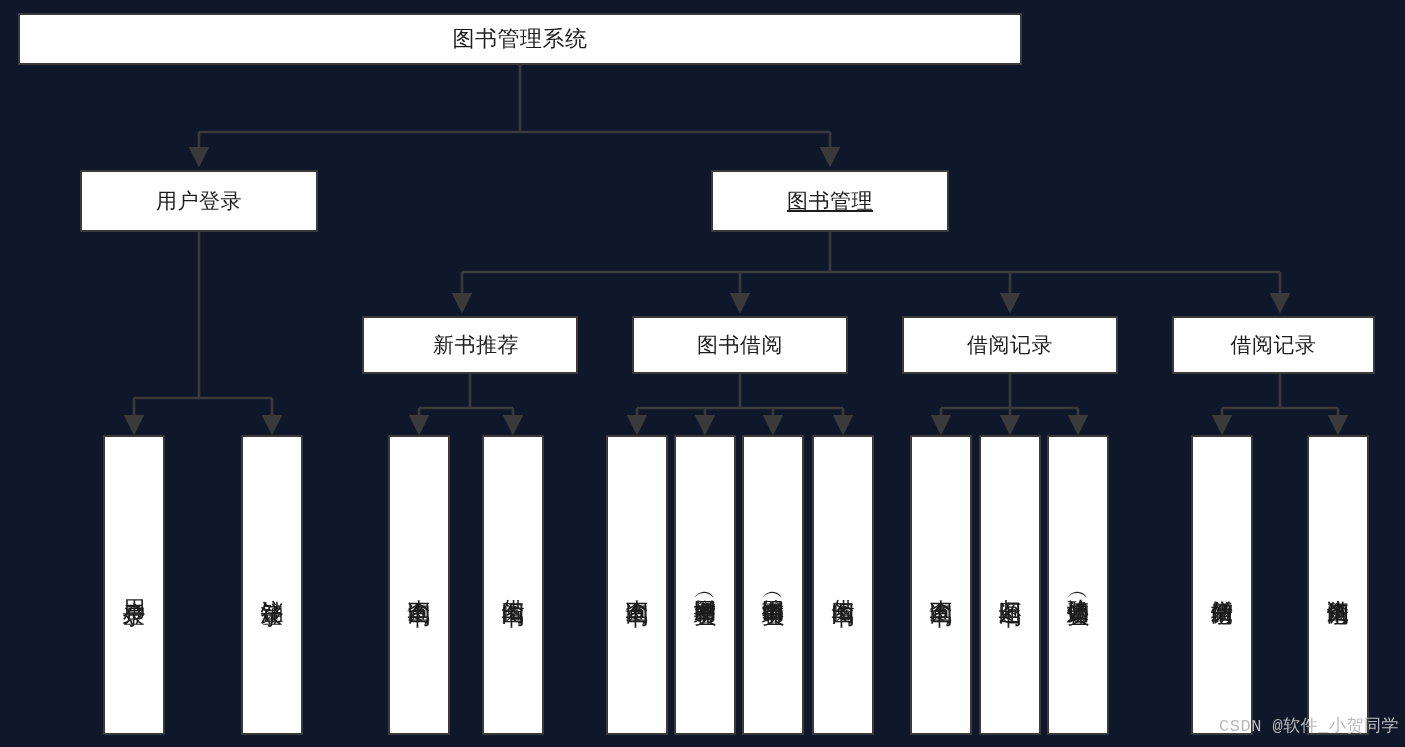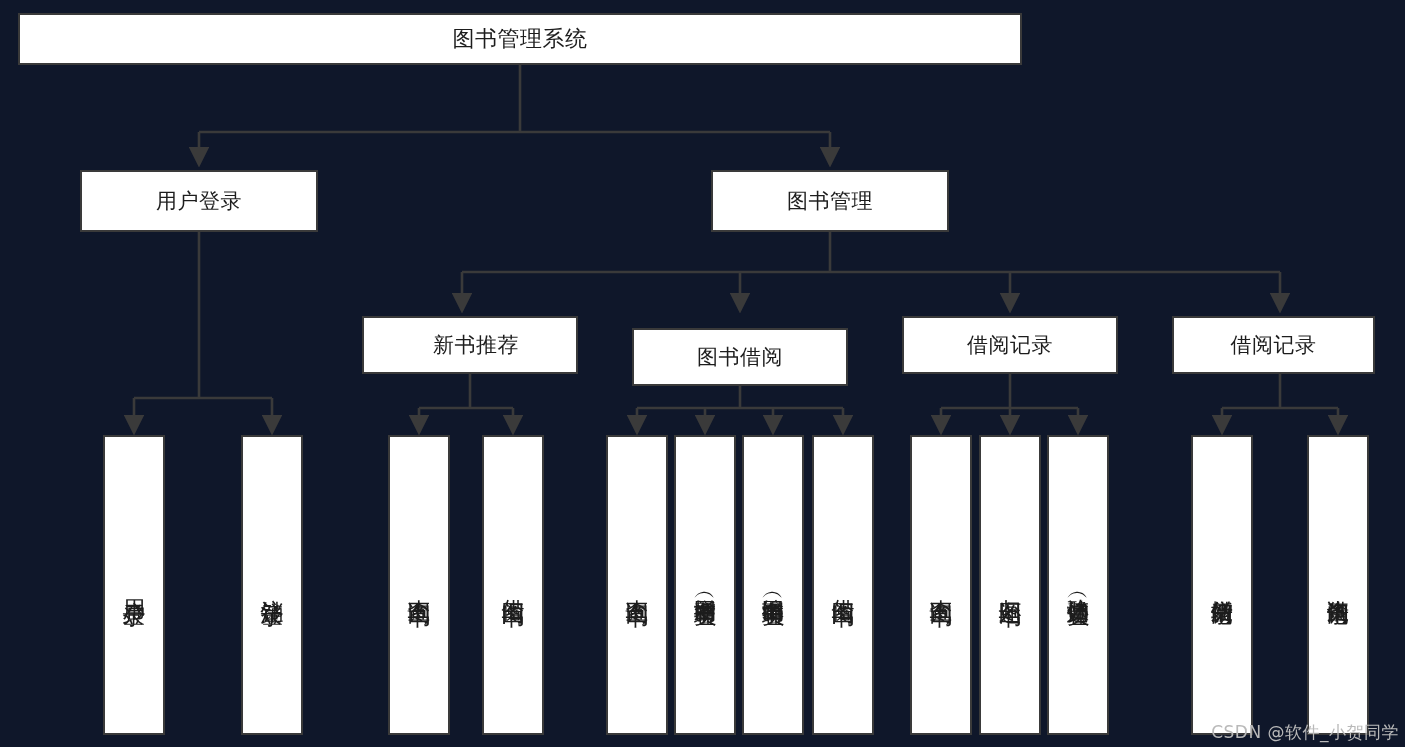--- a/index.html
+++ b/index.html
@@ -64,25 +64,26 @@
     letter-spacing: 2px;
     white-space: nowrap;
   }
   .node.vert.tall .label {
     font-size: 22px;
     letter-spacing: 1px;
   }
   .watermark {
     position: absolute;
     right: 6px;
-    bottom: 3px;
+    bottom: 10px;
     font-size: 17px;
     color: #b9b9b9;
     white-space: nowrap;
     letter-spacing: 0.5px;
+    font-family: Liberation Mono, monospace;
   }
 </style>
 </head>
 <body>
 
 <div id="canvas">
 
   <svg id="wires" viewBox="0 0 1405 747" width="1405" height="747" xmlns="http://www.w3.org/2000/svg">
     <defs>
       <marker id="arrow" viewBox="0 0 12 12" refX="10" refY="6" markerWidth="8" markerHeight="8" orient="auto-start-reverse">
@@ -133,28 +134,28 @@
     </g>
   </svg>
 
   <div class="node horiz root" style="left:18px; top:13px; width:1004px; height:52px;">
     <span class="label">图书管理系统</span>
   </div>
 
   <div class="node horiz" style="left:80px; top:170px; width:238px; height:62px;">
     <span class="label">用户登录</span>
   </div>
-  <div class="node horiz" style="left:711px; top:170px; width:238px; height:62px;">
+  <div class="node horiz" style="left:711px; top:170px; width:238px; height:62px;text-decoration:underline;">
     <span class="label">图书管理</span>
   </div>
 
   <div class="node horiz" style="left:362px; top:316px; width:216px; height:58px;padding-left:12px;">
     <span class="label">新书推荐</span>
   </div>
-  <div class="node horiz" style="left:632px; top:328px; width:216px; height:58px;">
+  <div class="node horiz" style="left:632px; top:316px; width:216px; height:58px;">
     <span class="label">图书借阅</span>
   </div>
   <div class="node horiz" style="left:902px; top:316px; width:216px; height:58px;">
     <span class="label">借阅记录</span>
   </div>
   <div class="node horiz" style="left:1172px; top:316px; width:203px; height:58px;">
     <span class="label">借阅记录</span>
   </div>
 
   <div class="node vert" style="left:103px; top:435px; width:62px; height:300px;">

